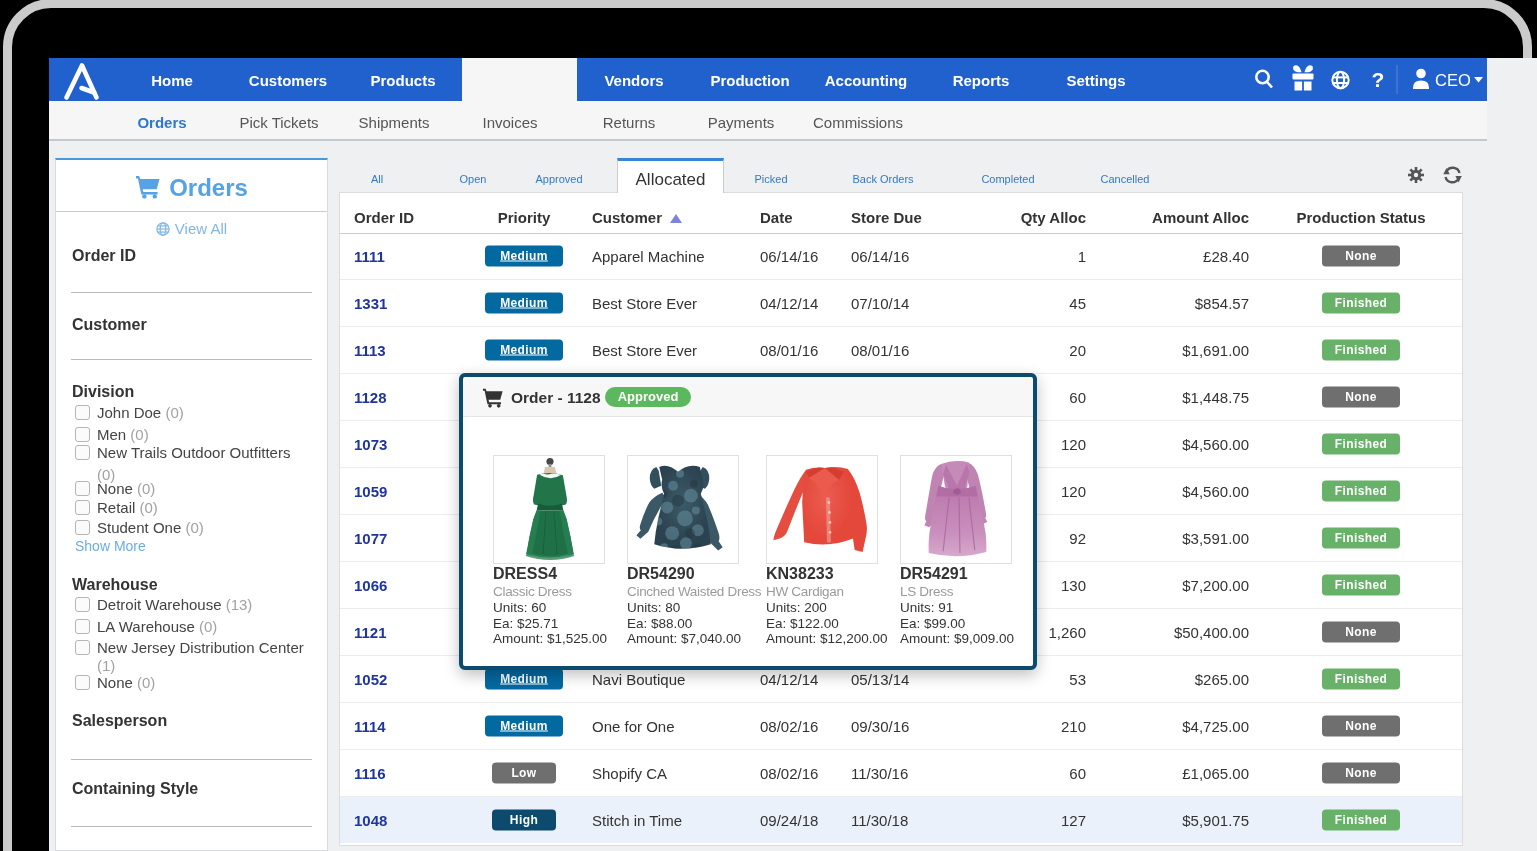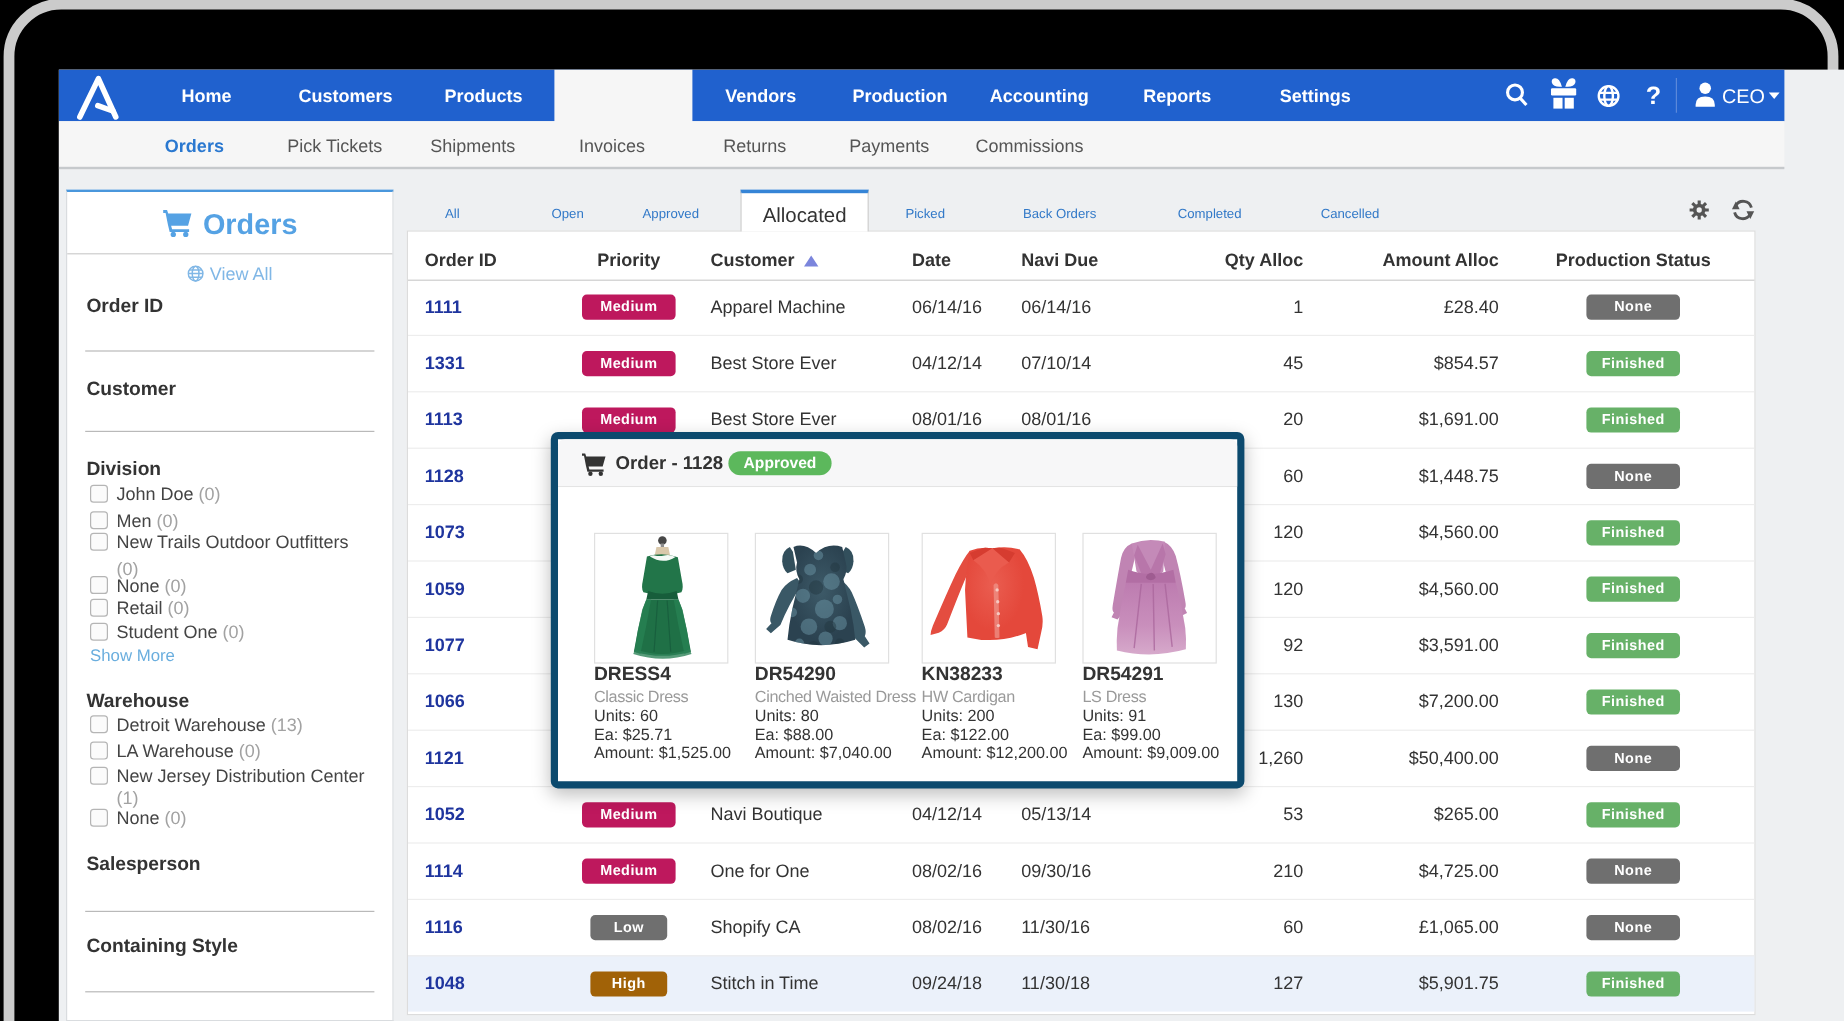--- a/index.html
+++ b/index.html
@@ -53,30 +53,30 @@
   .c-id { left:14px; font-weight:700; color:#1f359e; }
   .c-cust { left:252px; }
   .c-date { left:420px; }
   .c-due { left:511px; }
   .c-qty { left:600px; width:146px; text-align:right; }
   .c-amt { left:760px; width:149px; text-align:right; }
   .badge { position:absolute; top:50%; transform:translateY(-50%); width:78px; height:21px; line-height:21px;
     border-radius:4px; color:#fff; font-size:12px; font-weight:700; text-align:center; letter-spacing:0.4px; }
   .b-pri { left:145px; }
   .b-st { left:982px; }
-  .bg-warn { background:#be185d; }
+  .bg-warn { background:#0369a1;text-decoration:underline; }
   .bg-gray { background:#6f6f6f; }
   .bg-green { background:#67b168; }
-  .bg-red { background:#a16207; }
+  .bg-red { background:#0c4a6e; }
   .sorttri { display:inline-block; width:0; height:0; border-left:6px solid transparent; border-right:6px solid transparent;
     border-bottom:9px solid #7b85dc; margin-left:8px; }
 
   
-  .popup { position:absolute; left:410px; top:302px; width:578px; height:297px; background:#fff;
-    border:6px solid #0c4a6e; border-radius:6px; box-shadow:0 5px 15px rgba(0,0,0,0.25); z-index:20; }
+  .popup { position:absolute; left:410px; top:315px; width:578px; height:297px; background:#fff;
+    border:4px solid #0c4a6e; border-radius:6px; box-shadow:0 5px 15px rgba(0,0,0,0.25); z-index:20; }
   .pop-hd { position:absolute; left:0; top:0; width:100%; height:40px; background:#f7f7f8;
     border-bottom:1px solid #e4e4e4; border-radius:6px 6px 0 0; }
   .pop-title { position:absolute; left:48px; top:12px; font-size:15.5px; font-weight:700; color:#333; }
   .pill { position:absolute; left:142px; top:10px; width:86px; height:20px; line-height:20px; border-radius:10px;
     background:#5cb85c; color:#fff; font-size:13px; font-weight:700; text-align:center; }
   .pcell { position:absolute; top:78px; width:140px; }
   .pbox { width:112px; height:109px; border:1px solid #e0e0e0; background:#fff; }
   .pcode { margin-top:1px; font-size:16px; line-height:18px; font-weight:700; color:#333; }
   .pdesc { margin-top:1px; font-size:13.5px; line-height:16px; letter-spacing:-0.3px; color:#9a9a9a; white-space:nowrap; }
   .pline { margin-top:1px; font-size:13.5px; line-height:14.6px; color:#333; white-space:nowrap; }
@@ -219,21 +219,21 @@
           <path d="M48.4 10 l6.4 0 -3.2 6.4 z"></path>
         </g>
       </svg>
     </div>
 
     <div class="panel" id="panel">
       <div class="th" style="left:14px">Order ID</div>
       <div class="th" style="left:184px;transform:translateX(-50%)">Priority</div>
       <div class="th" style="left:252px">Customer<span class="sorttri"></span></div>
       <div class="th" style="left:420px">Date</div>
-      <div class="th" style="left:511px">Navi Due</div>
+      <div class="th" style="left:511px">Store Due</div>
       <div class="th" style="left:600px;width:146px;text-align:right">Qty Alloc</div>
       <div class="th" style="left:760px;width:149px;text-align:right">Amount Alloc</div>
       <div class="th" style="left:1021px;transform:translateX(-50%)">Production Status</div>
       <div class="hrule"></div>
       <div class="row" style="top:39px">
         <span class="cell c-id">1111</span>
         <span class="badge b-pri bg-warn">Medium</span>
         <span class="cell c-cust">Apparel Machine</span>
         <span class="cell c-date">06/14/16</span>
         <span class="cell c-due">06/14/16</span>

